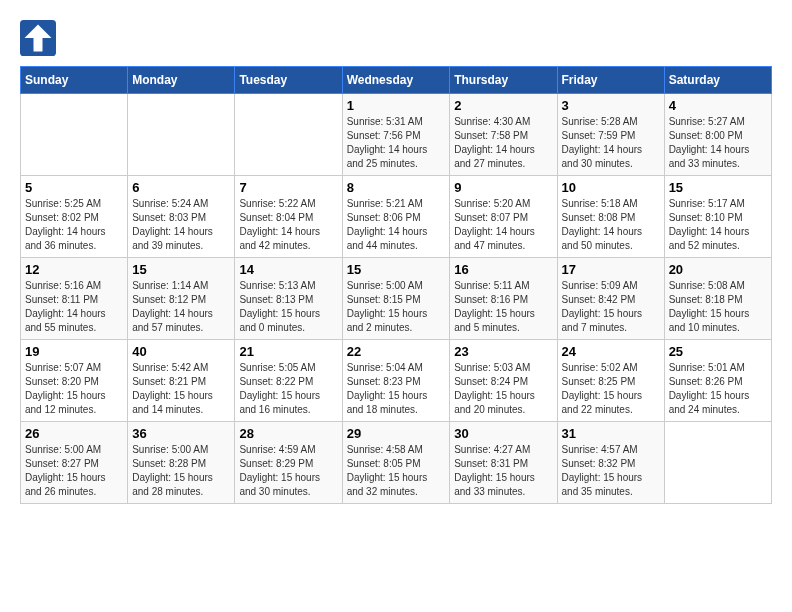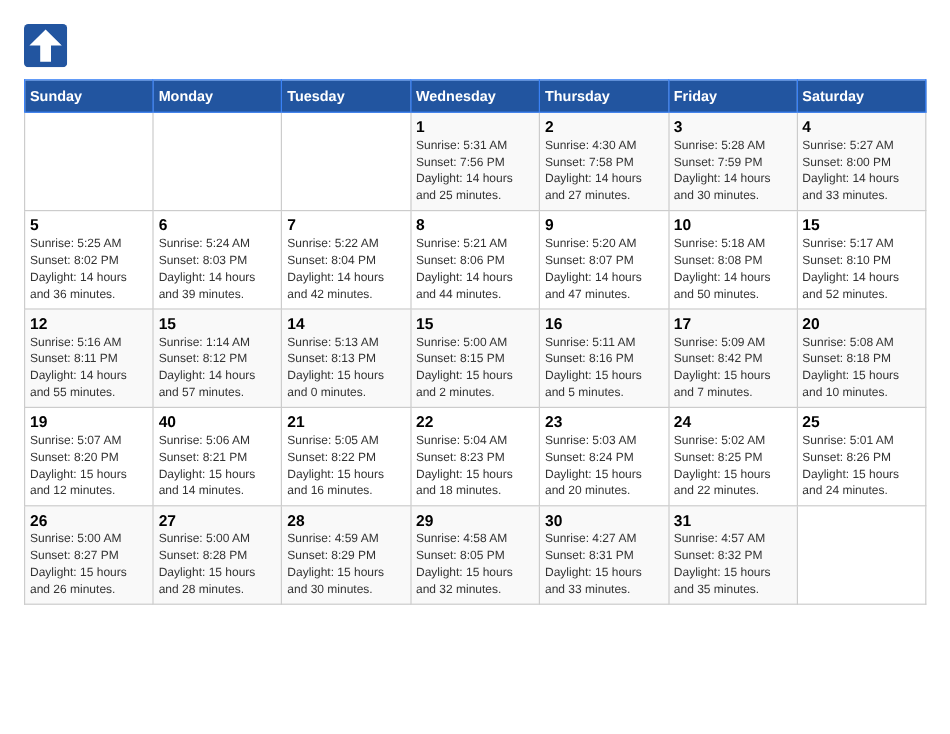--- a/index.html
+++ b/index.html
@@ -234,21 +234,21 @@
       </tr>
       <tr>
         <td>
           <span class="day-number">19</span>
           <div class="day-info">Sunrise: 5:07 AM
 Sunset: 8:20 PM
 Daylight: 15 hours and 12 minutes.</div>
         </td>
         <td>
           <span class="day-number">40</span>
-          <div class="day-info">Sunrise: 5:06 AM
+          <div class="day-info">Sunrise: 5:42 AM
 Sunset: 8:21 PM
 Daylight: 15 hours and 14 minutes.</div>
         </td>
         <td>
           <span class="day-number">21</span>
           <div class="day-info">Sunrise: 5:05 AM
 Sunset: 8:22 PM
 Daylight: 15 hours and 16 minutes.</div>
         </td>
         <td>
@@ -277,21 +277,21 @@
         </td>
       </tr>
       <tr>
         <td>
           <span class="day-number">26</span>
           <div class="day-info">Sunrise: 5:00 AM
 Sunset: 8:27 PM
 Daylight: 15 hours and 26 minutes.</div>
         </td>
         <td>
-          <span class="day-number">27</span>
+          <span class="day-number">36</span>
           <div class="day-info">Sunrise: 5:00 AM
 Sunset: 8:28 PM
 Daylight: 15 hours and 28 minutes.</div>
         </td>
         <td>
           <span class="day-number">28</span>
           <div class="day-info">Sunrise: 4:59 AM
 Sunset: 8:29 PM
 Daylight: 15 hours and 30 minutes.</div>
         </td>

